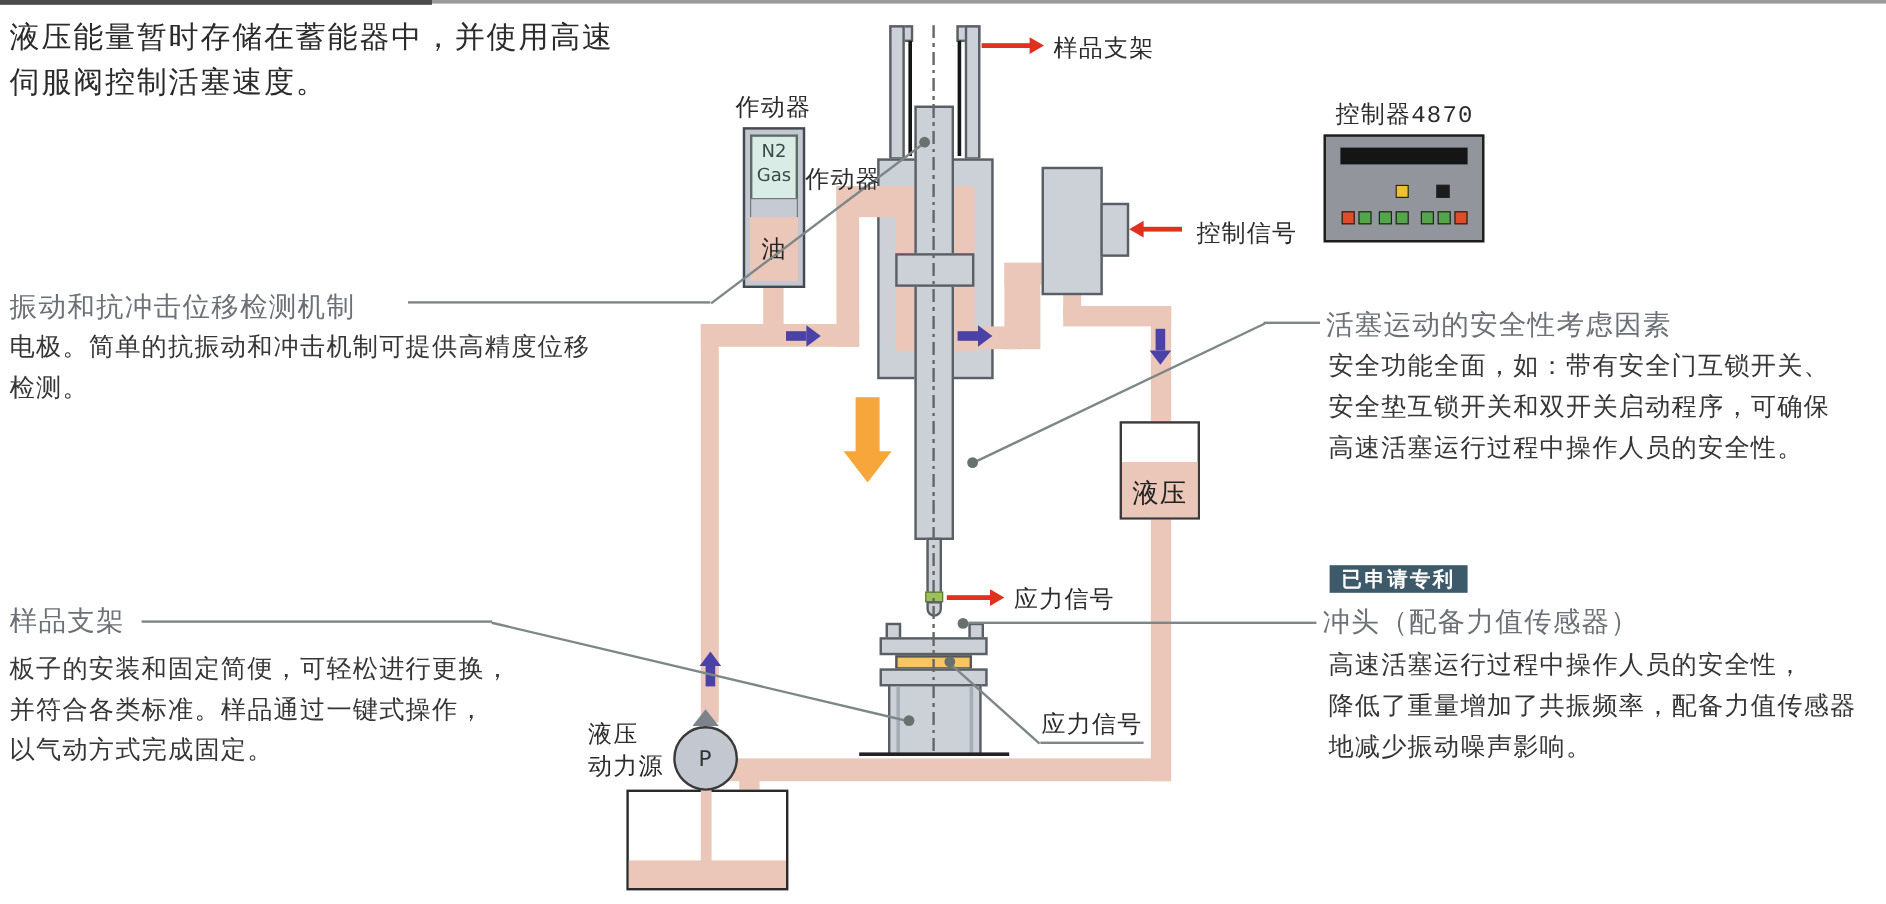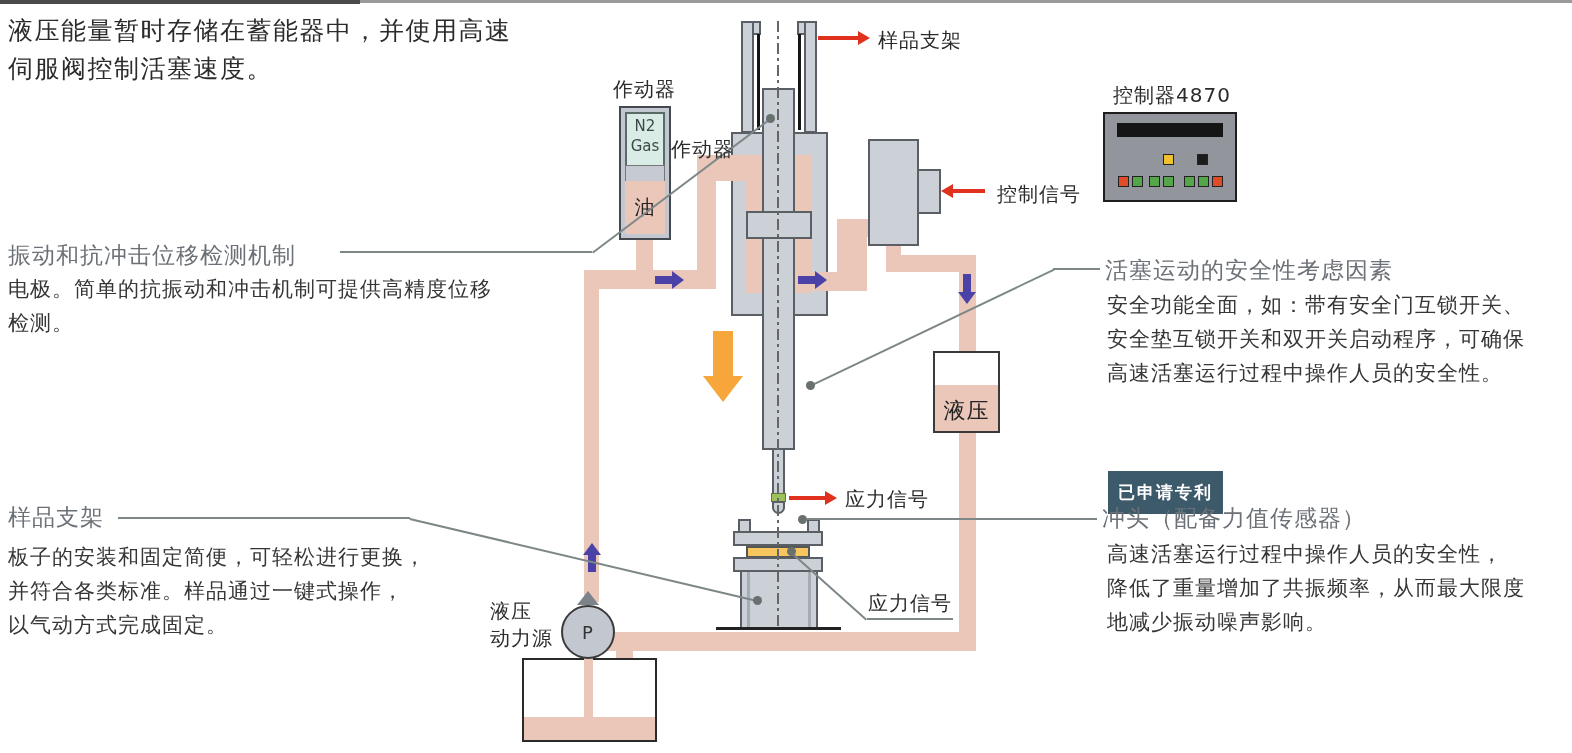--- a/index.html
+++ b/index.html
@@ -17,21 +17,21 @@
   
   .tri{width:0;height:0;}
   .rline{background:#e0301e;}
   .bline{background:#4a42a6;}
   
   .intro{font-size:25px;letter-spacing:1.5px;color:#2b2b2b;line-height:38px;}
   .hd{font-size:23px;letter-spacing:1px;color:#6b7177;white-space:nowrap;}
   .bd{font-size:21px;letter-spacing:1px;color:#363636;line-height:34px;white-space:nowrap;}
   .lbl{font-size:20px;letter-spacing:1px;color:#2b2b2b;white-space:nowrap;}
   .badge{background:#3d5a6b;color:#ffffff;font-size:17px;font-weight:bold;letter-spacing:2px;
-         padding:10px 10px;display:inline-block;}
+         padding:0 10px;display:inline-block;}
   .ctr{text-align:center;}
   
   .cline{width:2px;background:repeating-linear-gradient(180deg,#666 0 11px,transparent 11px 15px,#666 15px 18px,transparent 18px 22px);}
   .btn{width:11px;height:11px;border:1px solid #222;}
 </style>
 </head>
 <body>
 
 <div id="canvas">
 
@@ -122,21 +122,21 @@
   <div class="abs tri" style="left:583px;top:543px;border-left:9px solid transparent;border-right:9px solid transparent;border-bottom:12px solid #4a42a6;"></div>
   <div class="abs bline" style="left:588px;top:554px;width:8px;height:18px;"></div>
 
   <div class="abs rline" style="left:818px;top:36px;width:42px;height:4px;"></div>
   <div class="abs tri" style="left:858px;top:31px;border-top:7px solid transparent;border-bottom:7px solid transparent;border-left:12px solid #e0301e;"></div>
   <div class="abs tri" style="left:941px;top:184px;border-top:7px solid transparent;border-bottom:7px solid transparent;border-right:12px solid #e0301e;"></div>
   <div class="abs rline" style="left:951px;top:189px;width:34px;height:4px;"></div>
   <div class="abs rline" style="left:789px;top:496px;width:38px;height:4px;"></div>
   <div class="abs tri" style="left:825px;top:491px;border-top:7px solid transparent;border-bottom:7px solid transparent;border-left:12px solid #e0301e;"></div>
 
-  <div class="abs lbl" style="left:1113px;top:82px;">控制器4870</div>
+  <div class="abs lbl" style="left:1113px;top:82px;font-family:Liberation Mono, monospace;">控制器4870</div>
   <div class="abs" style="left:1103px;top:112px;width:134px;height:90px;background:#92969c;border:2px solid #1e1e1e;">
     <div class="abs blk" style="left:12px;top:9px;width:106px;height:14px;"></div>
     <div class="abs btn" style="left:58px;top:40px;background:#f0c12e;"></div>
     <div class="abs btn" style="left:92px;top:40px;background:#1c1c1c;"></div>
     <div class="abs btn" style="left:13px;top:62px;background:#e04b28;"></div>
     <div class="abs btn" style="left:27px;top:62px;background:#55a54a;"></div>
     <div class="abs btn" style="left:44px;top:62px;background:#55a54a;"></div>
     <div class="abs btn" style="left:58px;top:62px;background:#55a54a;"></div>
     <div class="abs btn" style="left:79px;top:62px;background:#55a54a;"></div>
     <div class="abs btn" style="left:93px;top:62px;background:#55a54a;"></div>
@@ -186,21 +186,21 @@
     <div>安全垫互锁开关和双开关启动程序，可确保</div>
     <div>高速活塞运行过程中操作人员的安全性。</div>
   </div>
 
   <div class="abs" style="left:1108px;top:471px;">
     <span class="badge">已申请专利</span>
   </div>
   <div class="abs hd" style="left:1102px;top:503px;">冲头（配备力值传感器）</div>
   <div class="abs bd" style="left:1107px;top:537px;">
     <div>高速活塞运行过程中操作人员的安全性，</div>
-    <div>降低了重量增加了共振频率，从而最大限度</div>
+    <div>降低了重量增加了共振频率，配备力值传感器</div>
     <div>地减少振动噪声影响。</div>
   </div>
 
   <div class="abs lbl" style="left:613px;top:76px;">作动器</div>
   <div class="abs lbl" style="left:671px;top:136px;">作动器</div>
   <div class="abs lbl" style="left:878px;top:27px;">样品支架</div>
   <div class="abs lbl" style="left:997px;top:181px;">控制信号</div>
   <div class="abs lbl" style="left:845px;top:486px;">应力信号</div>
   <div class="abs lbl" style="left:868px;top:590px;">应力信号</div>
   <div class="abs lbl" style="left:490px;top:598px;line-height:27px;">

